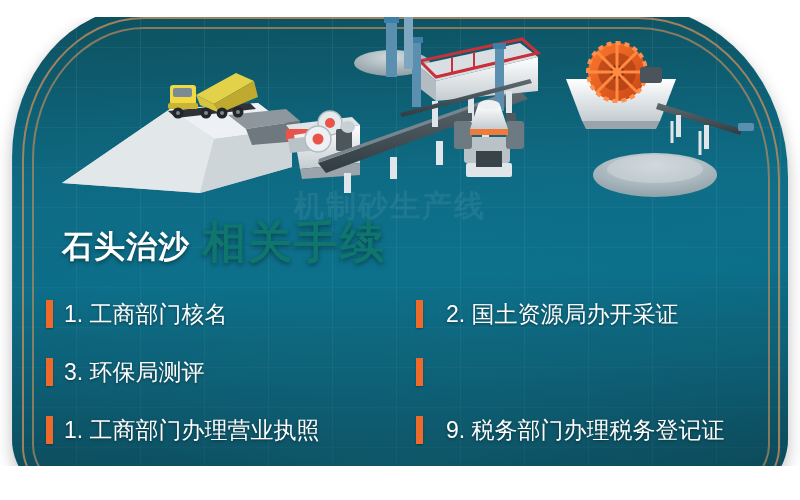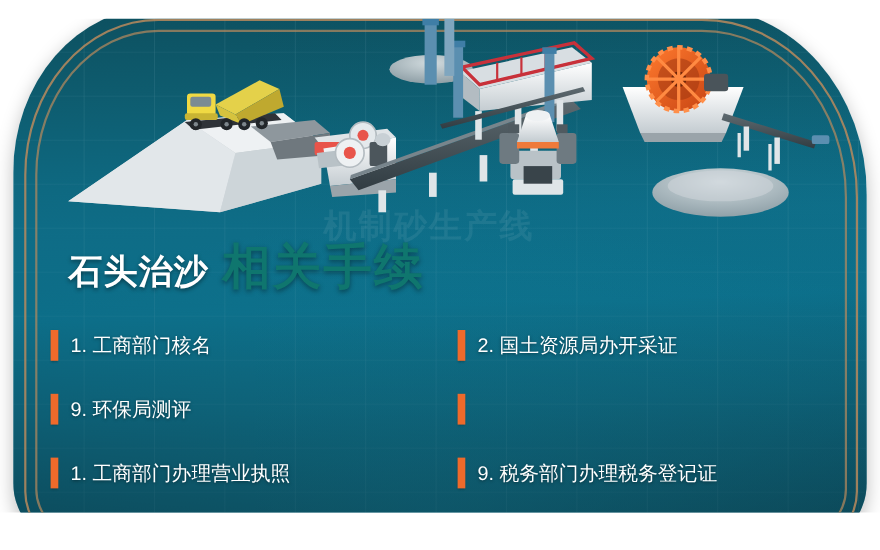--- a/index.html
+++ b/index.html
@@ -46,24 +46,24 @@
   #headline{position:absolute;left:62px;top:196px;height:56px;display:flex;align-items:baseline;}
   #hl-a{font-size:31px;font-weight:bold;color:#ffffff;letter-spacing:1px;
         text-shadow:0 2px 4px rgba(0,0,0,.45);text-align:center;}
   #hl-b{font-size:44px;font-weight:bold;color:#0f766e;letter-spacing:2px;margin-left:12px;
         text-shadow:0 2px 5px rgba(0,0,0,.40);}
 
   
   #list{position:absolute;left:46px;top:268px;width:712px;
         display:flex;flex-wrap:wrap;}
   .li{width:50%;height:58px;display:flex;align-items:center;box-sizing:border-box;}
-  .li.right{padding-left:14px;}
+  .li.right{padding-left:14px;gap:12px;}
   .bar{width:7px;height:28px;background:#ee6a2b;flex:0 0 auto;margin-right:11px;
        box-shadow:0 1px 2px rgba(0,0,0,.3);}
-  .txt{font-size:18px;color:#ffffff;white-space:nowrap;
+  .txt{font-size:23px;color:#ffffff;white-space:nowrap;
        text-shadow:0 1px 3px rgba(0,0,0,.45);}
 </style>
 </head>
 <body>
 
 <div id="stage">
 
   <div id="panel">
     <div id="grid"></div>
     <div id="gridFade"></div>
@@ -237,21 +237,21 @@
     <div class="li">
       <span class="bar"></span>
       <span class="txt">1. 工商部门核名</span>
     </div>
     <div class="li right">
       <span class="bar"></span>
       <span class="txt">2. 国土资源局办开采证</span>
     </div>
     <div class="li">
       <span class="bar"></span>
-      <span class="txt">9. 环保局测评</span>
+      <span class="txt">3. 环保局测评</span>
     </div>
     <div class="li right">
       <span class="bar"></span>
     </div>
     <div class="li">
       <span class="bar"></span>
       <span class="txt">1. 工商部门办理营业执照</span>
     </div>
     <div class="li right">
       <span class="bar"></span>

